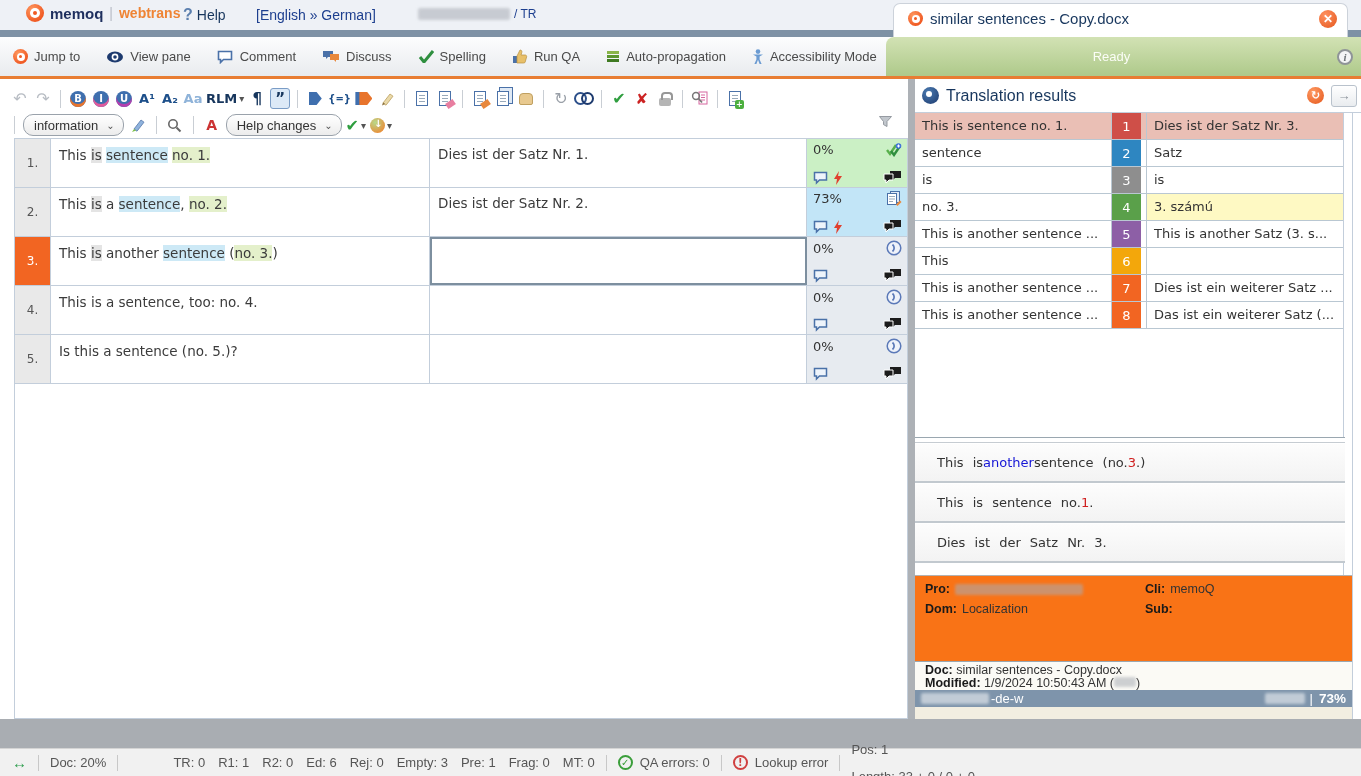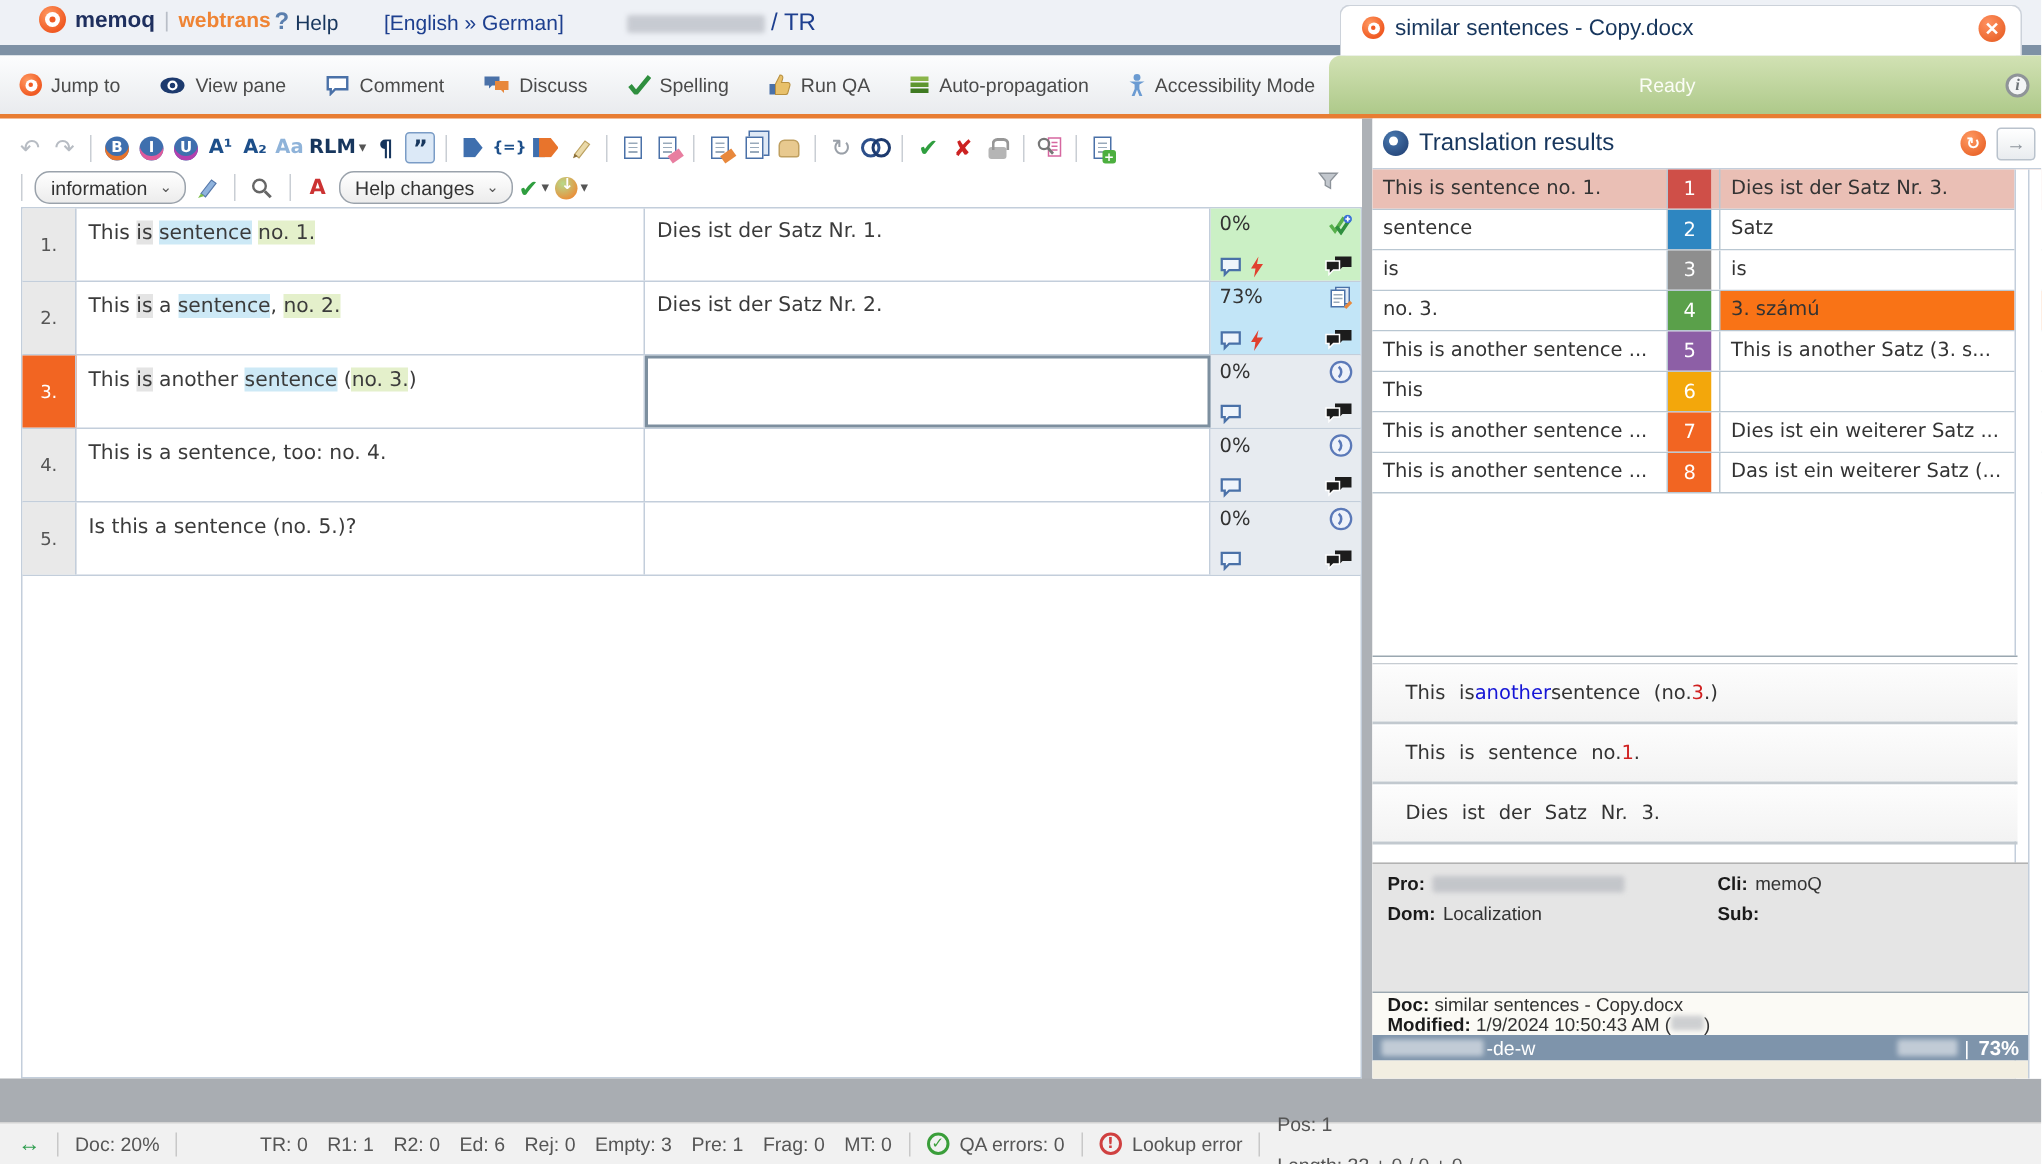--- a/index.html
+++ b/index.html
@@ -15,21 +15,21 @@
   .brand .pipe { color:#b9bec7; font-size:14px; }
   .brand .webtrans { font-weight:bold; font-size:14px; color:#ef8434; }
   .ball { display:inline-block; width:18px; height:18px; border-radius:50%;
           background:radial-gradient(circle at 36% 32%, #ff9a62, #f05a23 70%); position:relative; }
   .ball .w { position:absolute; left:4px; top:4px; width:10px; height:10px; border-radius:50%; background:#fff; }
   .ball .o { position:absolute; left:7px; top:7px; width:4px; height:4px; border-radius:50%; background:#f05a23; }
   .ball.small { width:15px; height:15px; } .ball.small .w{left:3.5px;top:3.5px;width:8px;height:8px;} .ball.small .o{left:6px;top:6px;width:3px;height:3px;}
   .help { position:absolute; left:183px; top:6px; display:flex; gap:4px; align-items:center; font-size:14px; color:#17365d; }
   .help .q { color:#5b7fae; font-weight:bold; font-size:16px; }
   .langpair { position:absolute; left:256px; top:7px; font-size:14px; color:#1d3f8f; }
-  .userarea { position:absolute; left:418px; top:7px; font-size:16px; color:#1d3f8f; display:flex; align-items:center; gap:4px; }
+  .userarea { position:absolute; left:418px; top:7px; font-size:12px; color:#1d3f8f; display:flex; align-items:center; gap:4px; }
   .blur { display:inline-block; background:#a9adb5; opacity:.55; filter:blur(1.6px); border-radius:2px; }
   .doctab { position:absolute; left:893px; top:3px; width:455px; height:34px; background:#fff;
             border:1px solid #ccd2da; border-bottom:none; border-radius:7px 7px 0 0; z-index:5;
             display:flex; align-items:center; padding:0 10px 4px 14px; gap:7px; }
   .doctab .title { font-size:15px; color:#17365d; flex:1; }
   .closebtn { width:18px; height:18px; border-radius:50%; background:radial-gradient(circle at 35% 30%, #ff9160, #e4571c);
               color:#fff; font-size:12px; font-weight:bold; display:flex; align-items:center; justify-content:center; }
 
   
   .ribbon { position:absolute; left:0; top:37px; width:1361px; height:42px;
@@ -114,21 +114,21 @@
   .rtgt { flex:1; padding:5px 4px 0 7px; border-left:1px solid #b9c7d2; white-space:nowrap; overflow:hidden; }
   .gutter { position:absolute; left:1343px; top:113px; width:18px; height:606px; background:#fff; border-left:1px solid #c3cedb; }
   .gutter2 { position:absolute; left:1352px; top:113px; width:1px; height:606px; background:#c3cedb; }
 
   .cmpsep { position:absolute; left:915px; top:437px; width:430px; height:6px; border-top:1px solid #9aa7b0; border-bottom:1px solid #c6ccd2; background:#fff; }
   .cmprows { position:absolute; left:915px; top:443px; width:430px; }
   .cmp-row { height:40px; background:linear-gradient(#fdfdfd,#f3f3f3); border-bottom:2px solid #c2c9cf; box-shadow:inset 0 1px 0 #fff;
              display:flex; align-items:center; padding-left:22px; font-family:"DejaVu Sans",sans-serif; font-size:13px; color:#333; word-spacing:5px; }
   .cmp-blue { color:#1515d6; } .cmp-red { color:#d02020; }
 
-  .metabox { position:absolute; left:915px; top:575px; width:437px; height:104px; background:#e5e5e5; border-top:1px solid #b2b2b2; padding:6px 10px; }
+  .metabox { position:absolute; left:915px; top:575px; width:437px; height:104px; background:#f97316; border-top:1px solid #b2b2b2; padding:6px 10px; }
   .metarow { display:flex; font-size:12.5px; color:#333; margin-bottom:6px; }
   .mcol1 { width:220px; display:flex; gap:5px; align-items:center; }
   .mcol2 { flex:1; display:flex; gap:5px; align-items:center; }
   .mlabel { font-weight:bold; color:#1a1a1a; }
   .docinfo { position:absolute; left:915px; top:661px; width:437px; height:29px; background:#fbfaf5; border-top:1px solid #9aa7b0; padding:2px 10px 0; font-size:12.5px; color:#333; line-height:13px; }
   .tmbar { position:absolute; left:915px; top:690px; width:437px; height:17px; background:#7e94ab; color:#fff; display:flex; align-items:center; padding:0 6px; font-size:13px; }
   .tmbar .l { flex:1; display:flex; align-items:center; gap:2px; }
   .tmbar .pct { font-weight:bold; font-size:13.5px; }
   .beigestrip { position:absolute; left:915px; top:707px; width:437px; height:12px; background:#f2eee1; }
 
@@ -547,21 +547,21 @@
         <div class="rrow">
           <div class="rsrc" style="background:#fff">is</div>
           <div class="rbadge" style="background:#8e8e8e">3</div>
           <div class="rgap" style="background:#fff"></div>
           <div class="rtgt" style="background:#fff">is</div>
         </div>
         <div class="rrow">
           <div class="rsrc" style="background:#fff">no. 3.</div>
           <div class="rbadge" style="background:#5aa04a">4</div>
           <div class="rgap" style="background:#fff"></div>
-          <div class="rtgt" style="background:#f97316">3. számú</div>
+          <div class="rtgt" style="background:#fef9c3">3. számú</div>
         </div>
         <div class="rrow">
           <div class="rsrc" style="background:#fff">This is another sentence ...</div>
           <div class="rbadge" style="background:#8d5fa6">5</div>
           <div class="rgap" style="background:#fff"></div>
           <div class="rtgt" style="background:#fff">This is another Satz (3. s...</div>
         </div>
         <div class="rrow">
           <div class="rsrc" style="background:#fff">This</div>
           <div class="rbadge" style="background:#f3a70b">6</div>

